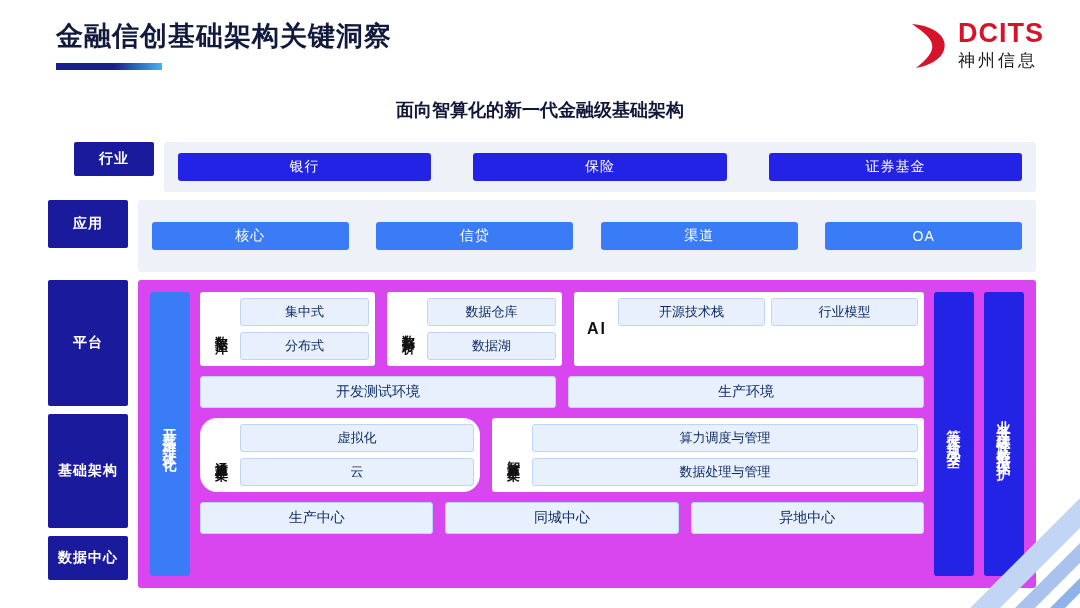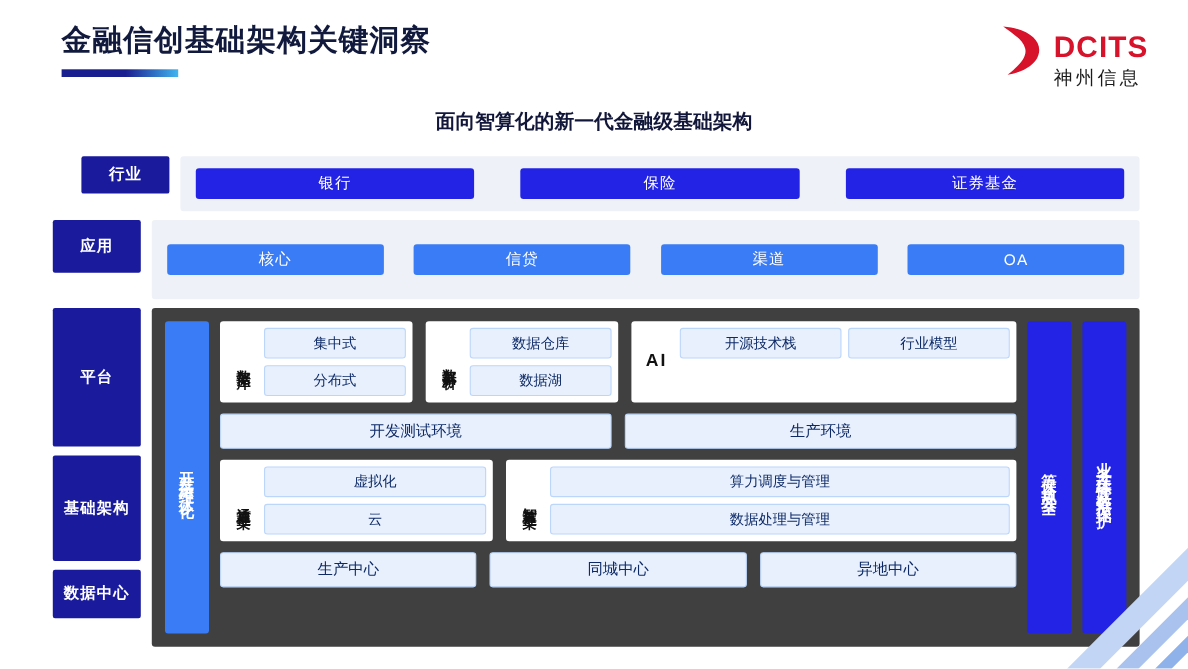--- a/index.html
+++ b/index.html
@@ -8,21 +8,21 @@
     font-family:"Liberation Sans","DejaVu Sans",sans-serif;
     position:relative;overflow:hidden;
   }
   
   .title-bar{position:absolute;left:56px;top:18px;}
   .title-text{font-size:27px;font-weight:bold;color:#111a3d;letter-spacing:1px;}
   .title-rule{margin-top:9px;width:106px;height:7px;
     background:linear-gradient(90deg,#1a1f8f 0%,#1a1f8f 55%,#3fb5f0 100%);}
   .logo{position:absolute;right:36px;top:20px;display:flex;align-items:flex-start;}
   .logo-mark{width:46px;height:52px;position:relative;margin-right:6px;}
-  .logo-text{display:flex;flex-direction:column;justify-content:center;margin-top:10px;}
+  .logo-text{display:flex;flex-direction:column;justify-content:center;}
   .logo-en{font-size:27px;font-weight:bold;color:#d7122b;letter-spacing:1px;line-height:1;}
   .logo-cn{font-size:17px;color:#1b1b1b;letter-spacing:3px;margin-top:5px;line-height:1;}
 
   .subtitle{position:absolute;top:98px;left:0;width:1080px;text-align:center;
     font-size:18px;font-weight:bold;color:#12173a;}
 
   
   .diagram{position:absolute;left:48px;top:142px;width:988px;}
   .row{display:flex;margin-bottom:8px;}
   .label{width:80px;flex:none;background:#1a1b9c;color:#fff;
@@ -44,23 +44,23 @@
   
   .row-app .label{height:48px;}
   .row-app .panel{height:48px;padding:12px 14px;justify-content:space-between;}
   .row-app .bar{width:22.6%;}
 
   
   .big{display:flex;}
   .big-labels{width:80px;flex:none;display:flex;flex-direction:column;}
   .big-labels .label{margin-bottom:8px;}
   .lbl-platform{height:126px;}
-  .lbl-infra{height:96px;}
+  .lbl-infra{height:114px;}
   .lbl-dc{height:44px;}
-  .big-panel{flex:1;margin-left:10px;background:#404040;border-radius:3px;
+  .big-panel{flex:1;margin-left:10px;background:#d946ef;border-radius:3px;
     padding:12px;display:flex;box-sizing:border-box;height:308px;}
 
   .vstrip{width:40px;flex:none;background:#3a7cf5;color:#fff;border-radius:3px;
     display:flex;align-items:center;justify-content:center;
     font-size:14px;font-weight:bold;writing-mode:vertical-rl;letter-spacing:5px;}
   .vstrip.right{background:#2323e6;}
   .core{flex:1;margin:0 10px;display:flex;flex-direction:column;}
 
   .grp{display:flex;align-items:stretch;background:#ffffff;border-radius:3px;
     padding:6px;box-sizing:border-box;}
@@ -78,21 +78,21 @@
   .tier1{display:flex;gap:12px;}
   .tier1 .g-db{width:175px;}
   .tier1 .g-da{width:175px;}
   .tier1 .g-ai{flex:1;}
 
   .envrow{display:flex;gap:12px;margin-top:10px;}
   .env{flex:1;height:30px;background:#e8f0fe;border:1px solid #bcd6fb;border-radius:3px;
     display:flex;align-items:center;justify-content:center;font-size:14px;color:#0d2a66;}
 
   .tier2{display:flex;gap:12px;margin-top:10px;}
-  .tier2 .g-gen{width:248px;}
+  .tier2 .g-gen{width:280px;border-radius:17px;}
   .tier2 .g-smart{flex:1;}
   .train{width:92px;flex:none;background:#e8f0fe;border:1px solid #bcd6fb;border-radius:3px;
     display:flex;align-items:center;justify-content:center;font-size:13px;
     color:#0d2a66;line-height:1.35;text-align:center;margin-left:6px;}
 
   .dcrow{display:flex;gap:12px;margin-top:10px;}
   .dc{flex:1;height:30px;background:#e8f0fe;border:1px solid #bcd6fb;border-radius:3px;
     display:flex;align-items:center;justify-content:center;font-size:14px;color:#0d2a66;}
 
   

